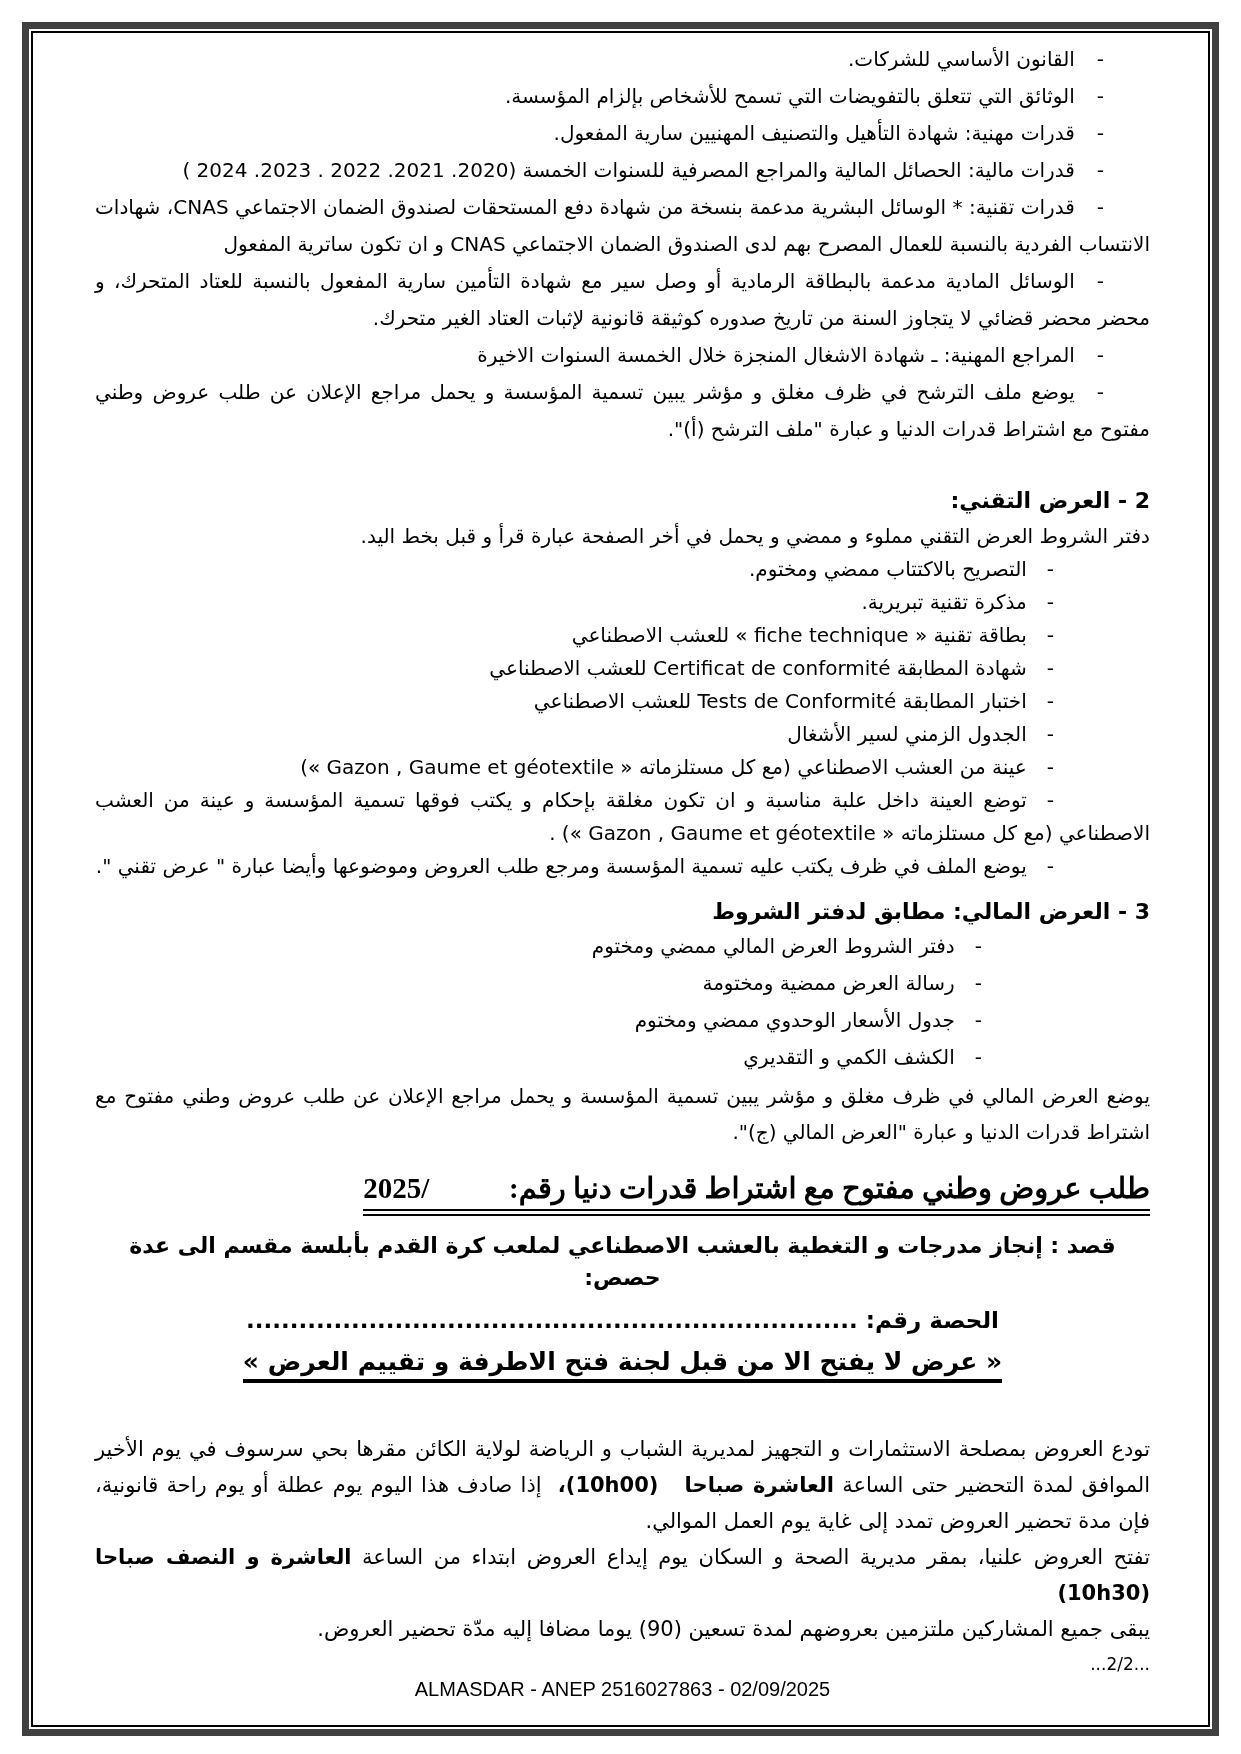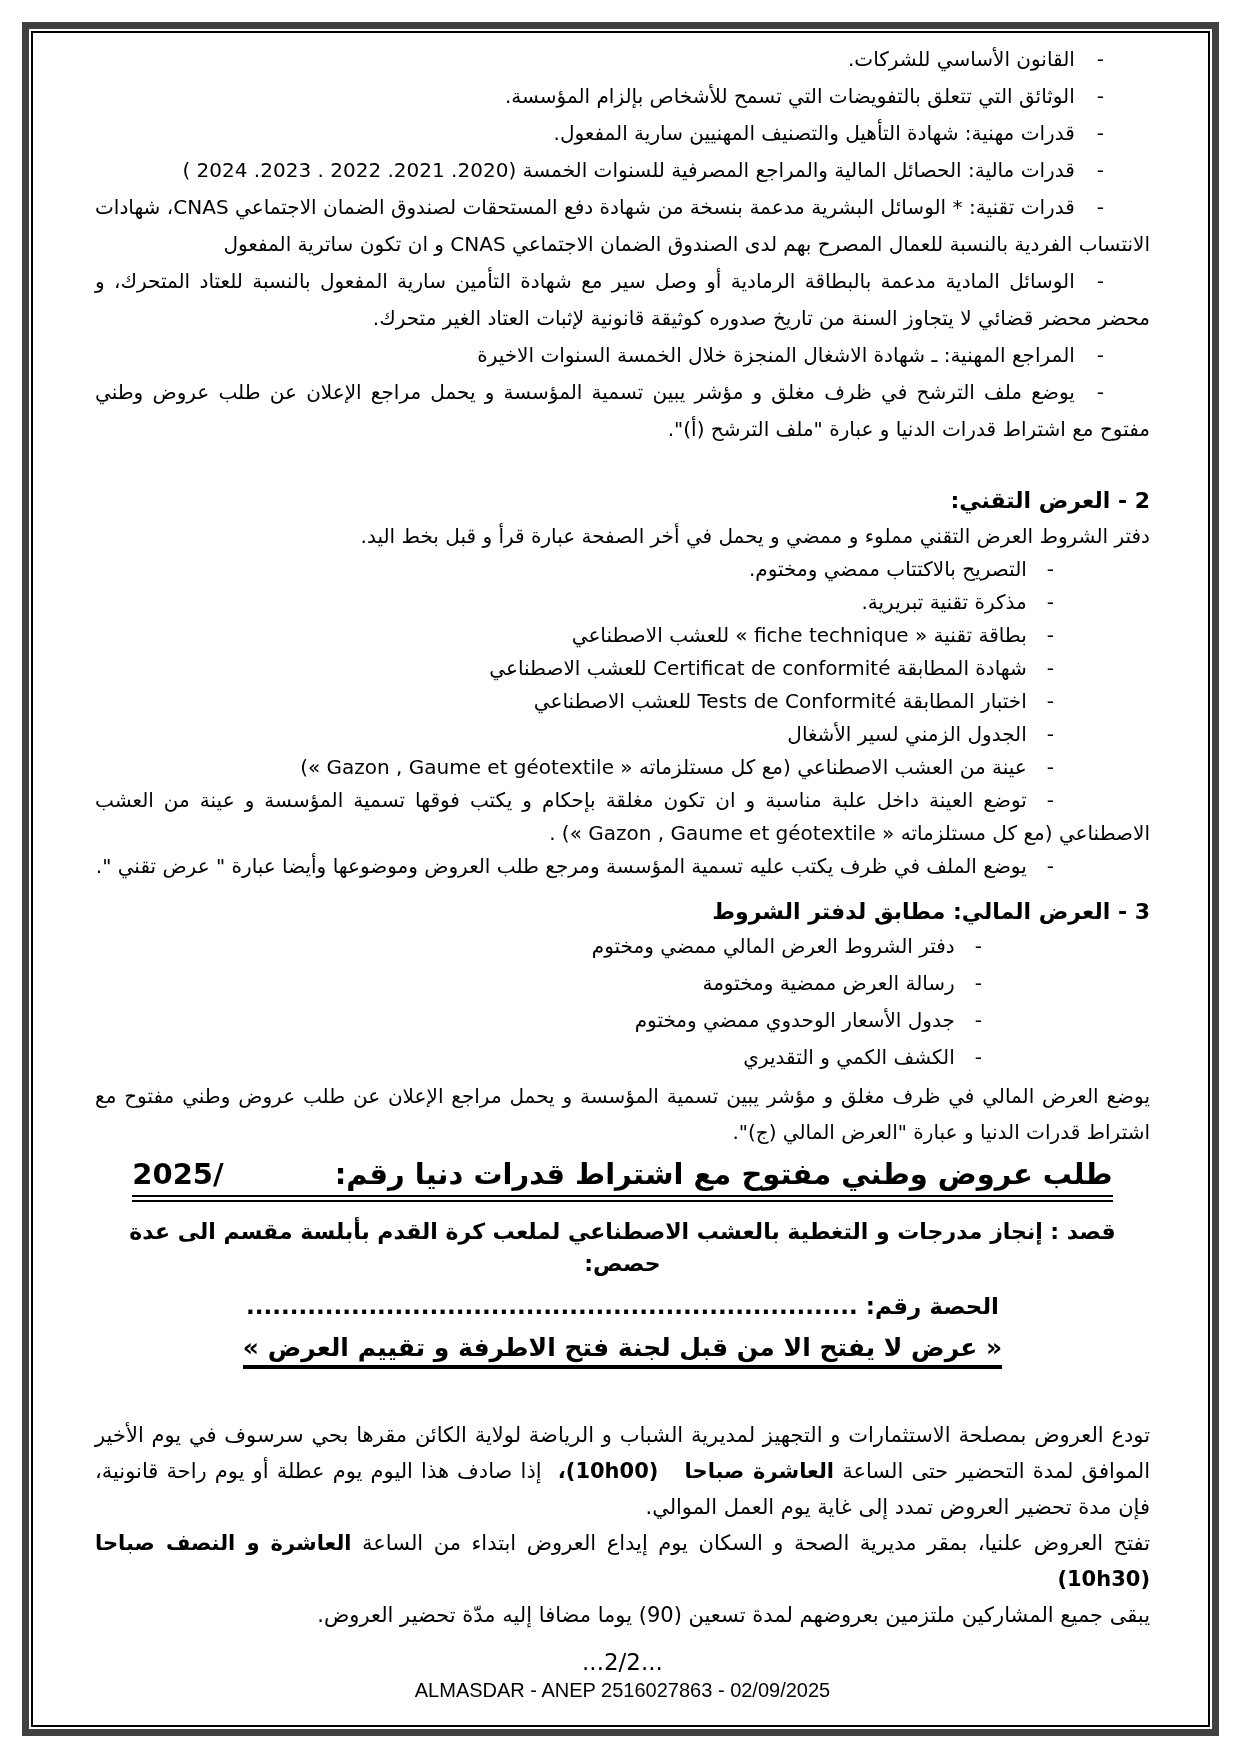--- a/index.html
+++ b/index.html
@@ -31,38 +31,38 @@
   .heading.h3{margin:16px 0 4px;}
   .intro{font-size:20px;line-height:34px;margin:0;}
   
   .listB{font-size:20px;line-height:33px;}
   .listB .dash{margin-right:96px;padding-left:20px;}
   
   .listC{font-size:20px;line-height:37px;}
   .listC .dash{margin-right:168px;padding-left:20px;}
   .closingPara{font-size:20px;line-height:36px;margin:2px 0 0;text-align:justify;}
   
-  .title-wrap{text-align:center;margin-top:6px;}
+  .title-wrap{text-align:right;margin-top:20px;font-family:Liberation Serif, serif;}
   .title{
     display:inline-block;font-weight:bold;font-size:29px;
     border-bottom:7px double #000;padding-bottom:3px;line-height:1.25;
   }
   .purpose{text-align:center;font-weight:bold;font-size:22px;line-height:32px;margin:14px 0 0;}
   .lot{text-align:center;font-weight:bold;font-size:23px;margin:10px 0 0;line-height:32px;}
   .notice-wrap{text-align:center;margin-top:10px;}
   .notice{
     display:inline-block;font-weight:bold;font-size:25px;
     border-bottom:4px solid #000;line-height:1.3;
   }
   
   .para{font-size:21px;line-height:36px;text-align:justify;margin:0;}
   .p-submission{margin-top:48px;}
   .para b{font-weight:bold;}
   
-  .pagenum{direction:ltr;text-align:center;font-size:23px;margin-top:16px;}
+  .pagenum{direction:ltr;text-align:right;font-size:17px;margin-top:7px;}
   .anep{direction:ltr;text-align:center;font-size:20px;margin-top:4px;font-family:"Liberation Sans",sans-serif;}
 </style>
 </head>
 <body>
 
 <div class="frame-outer">
   <div class="frame-inner">
     <div class="content">
 
       <div class="listA">

